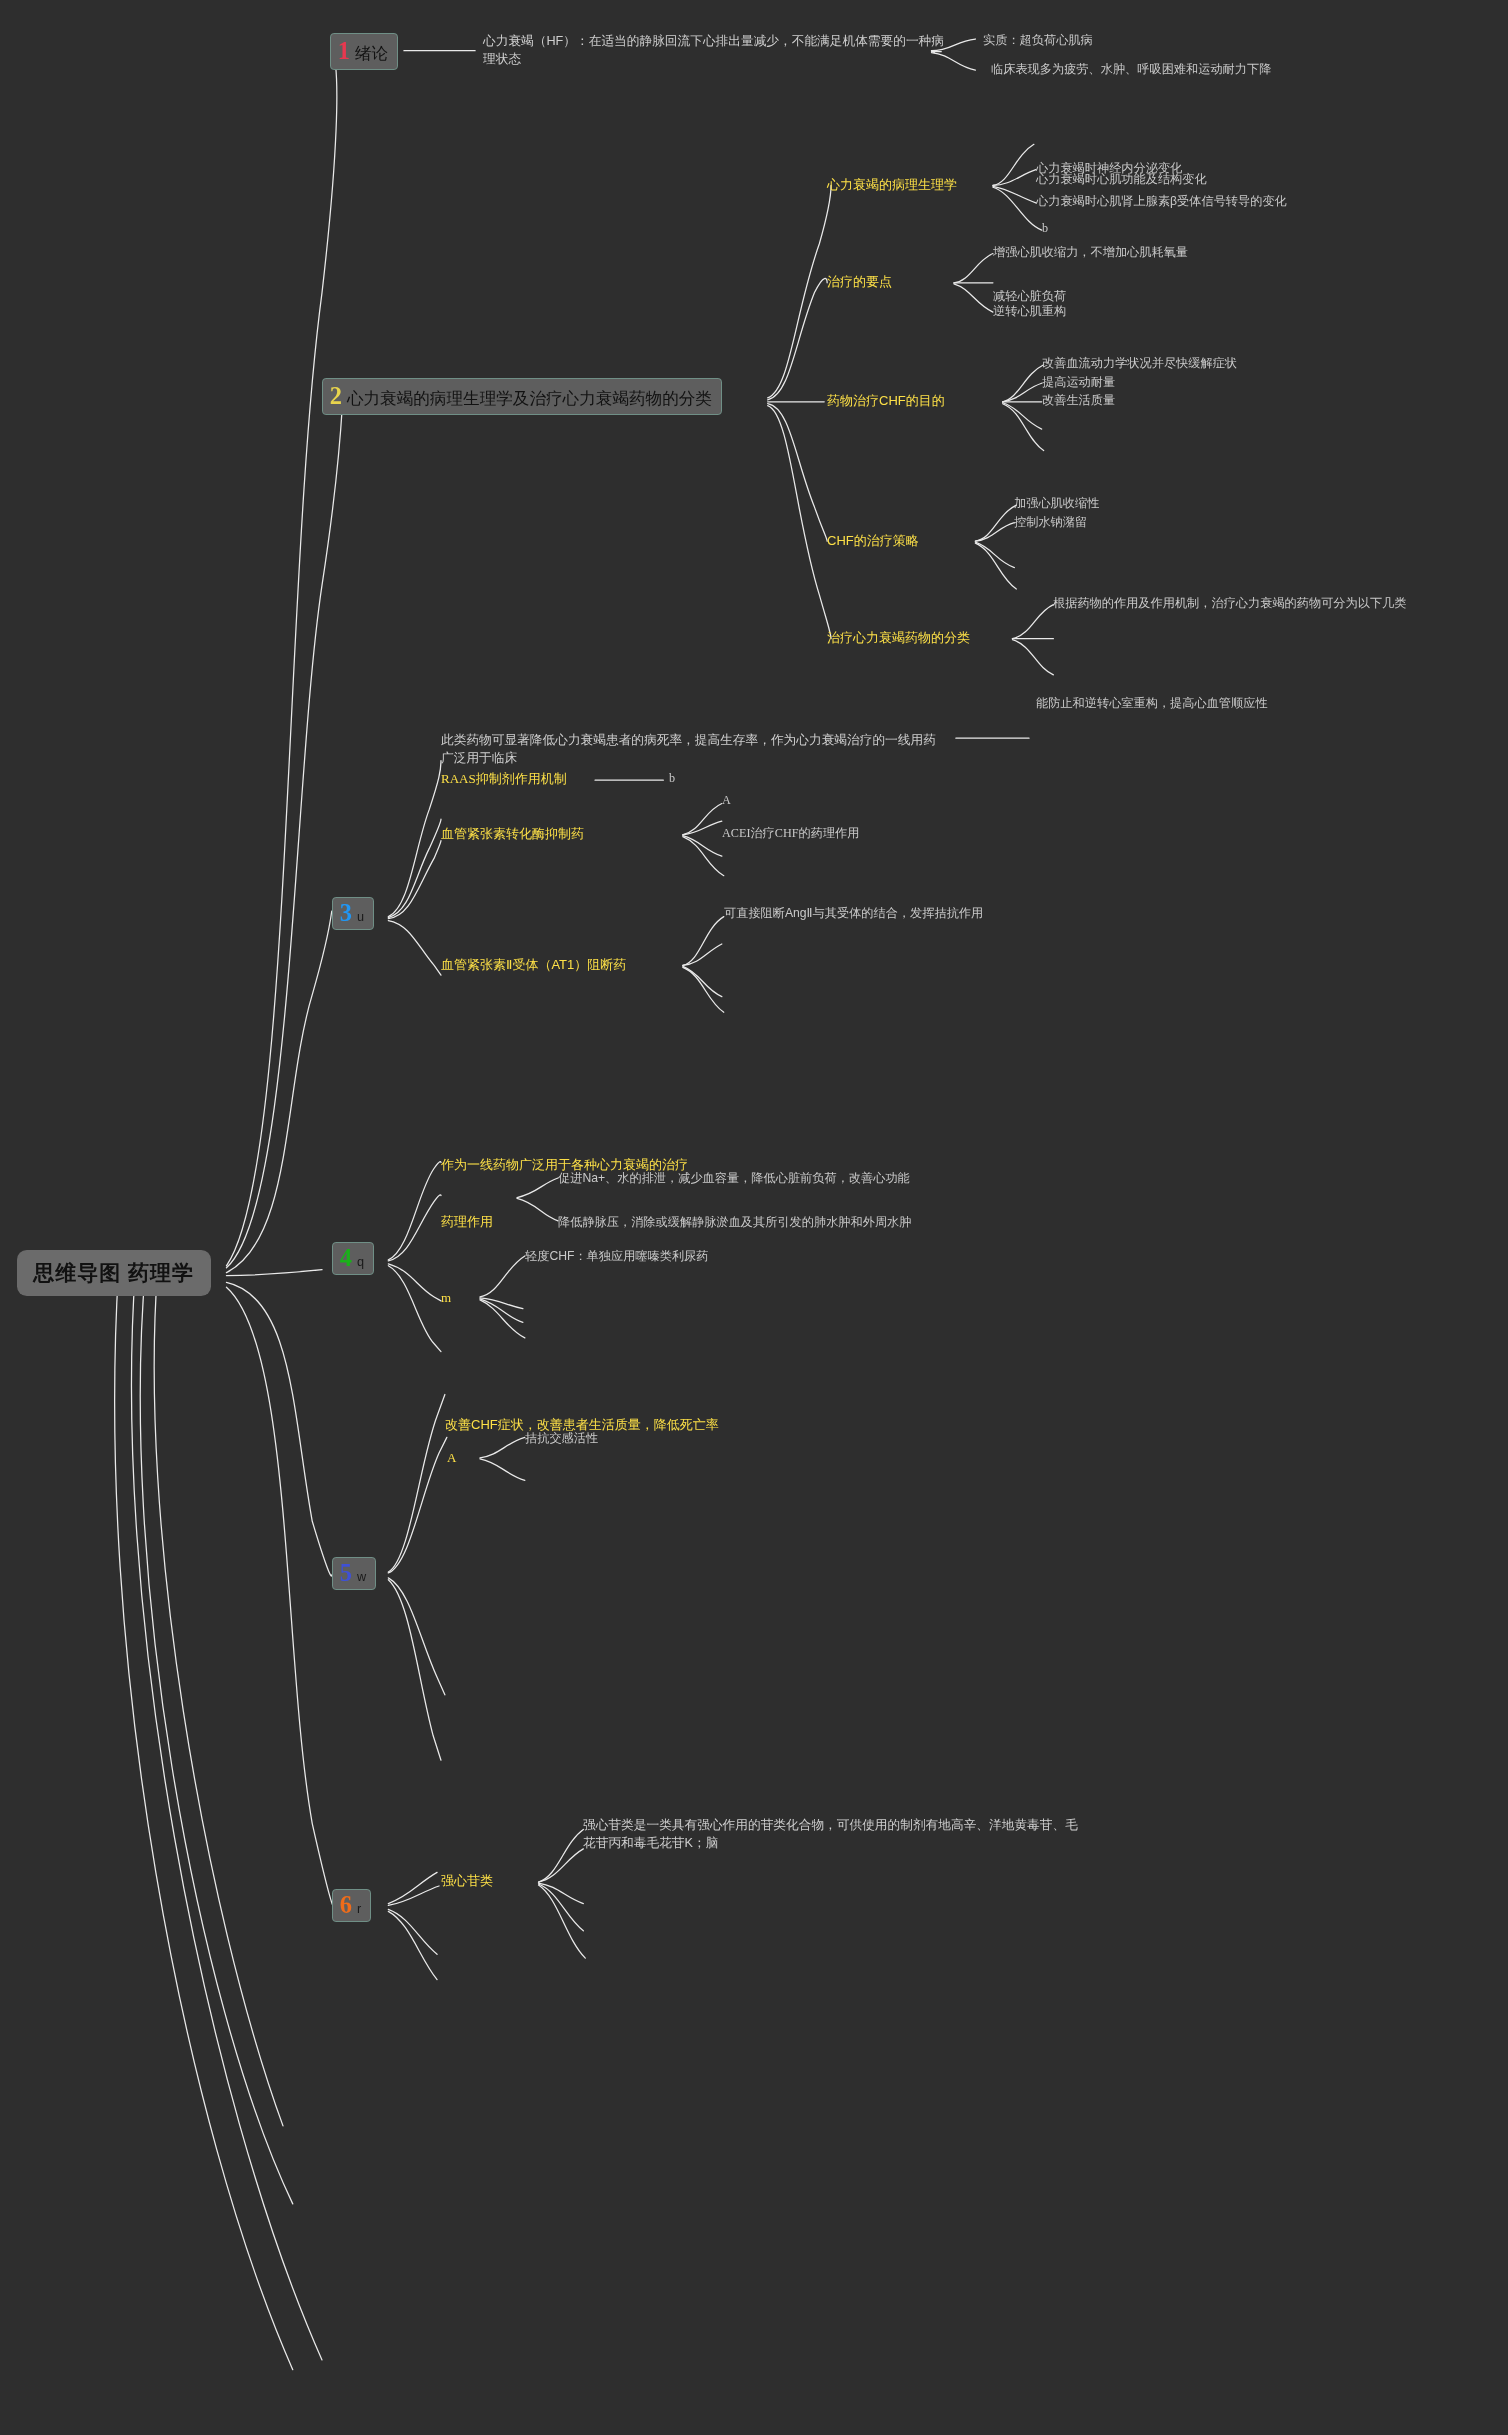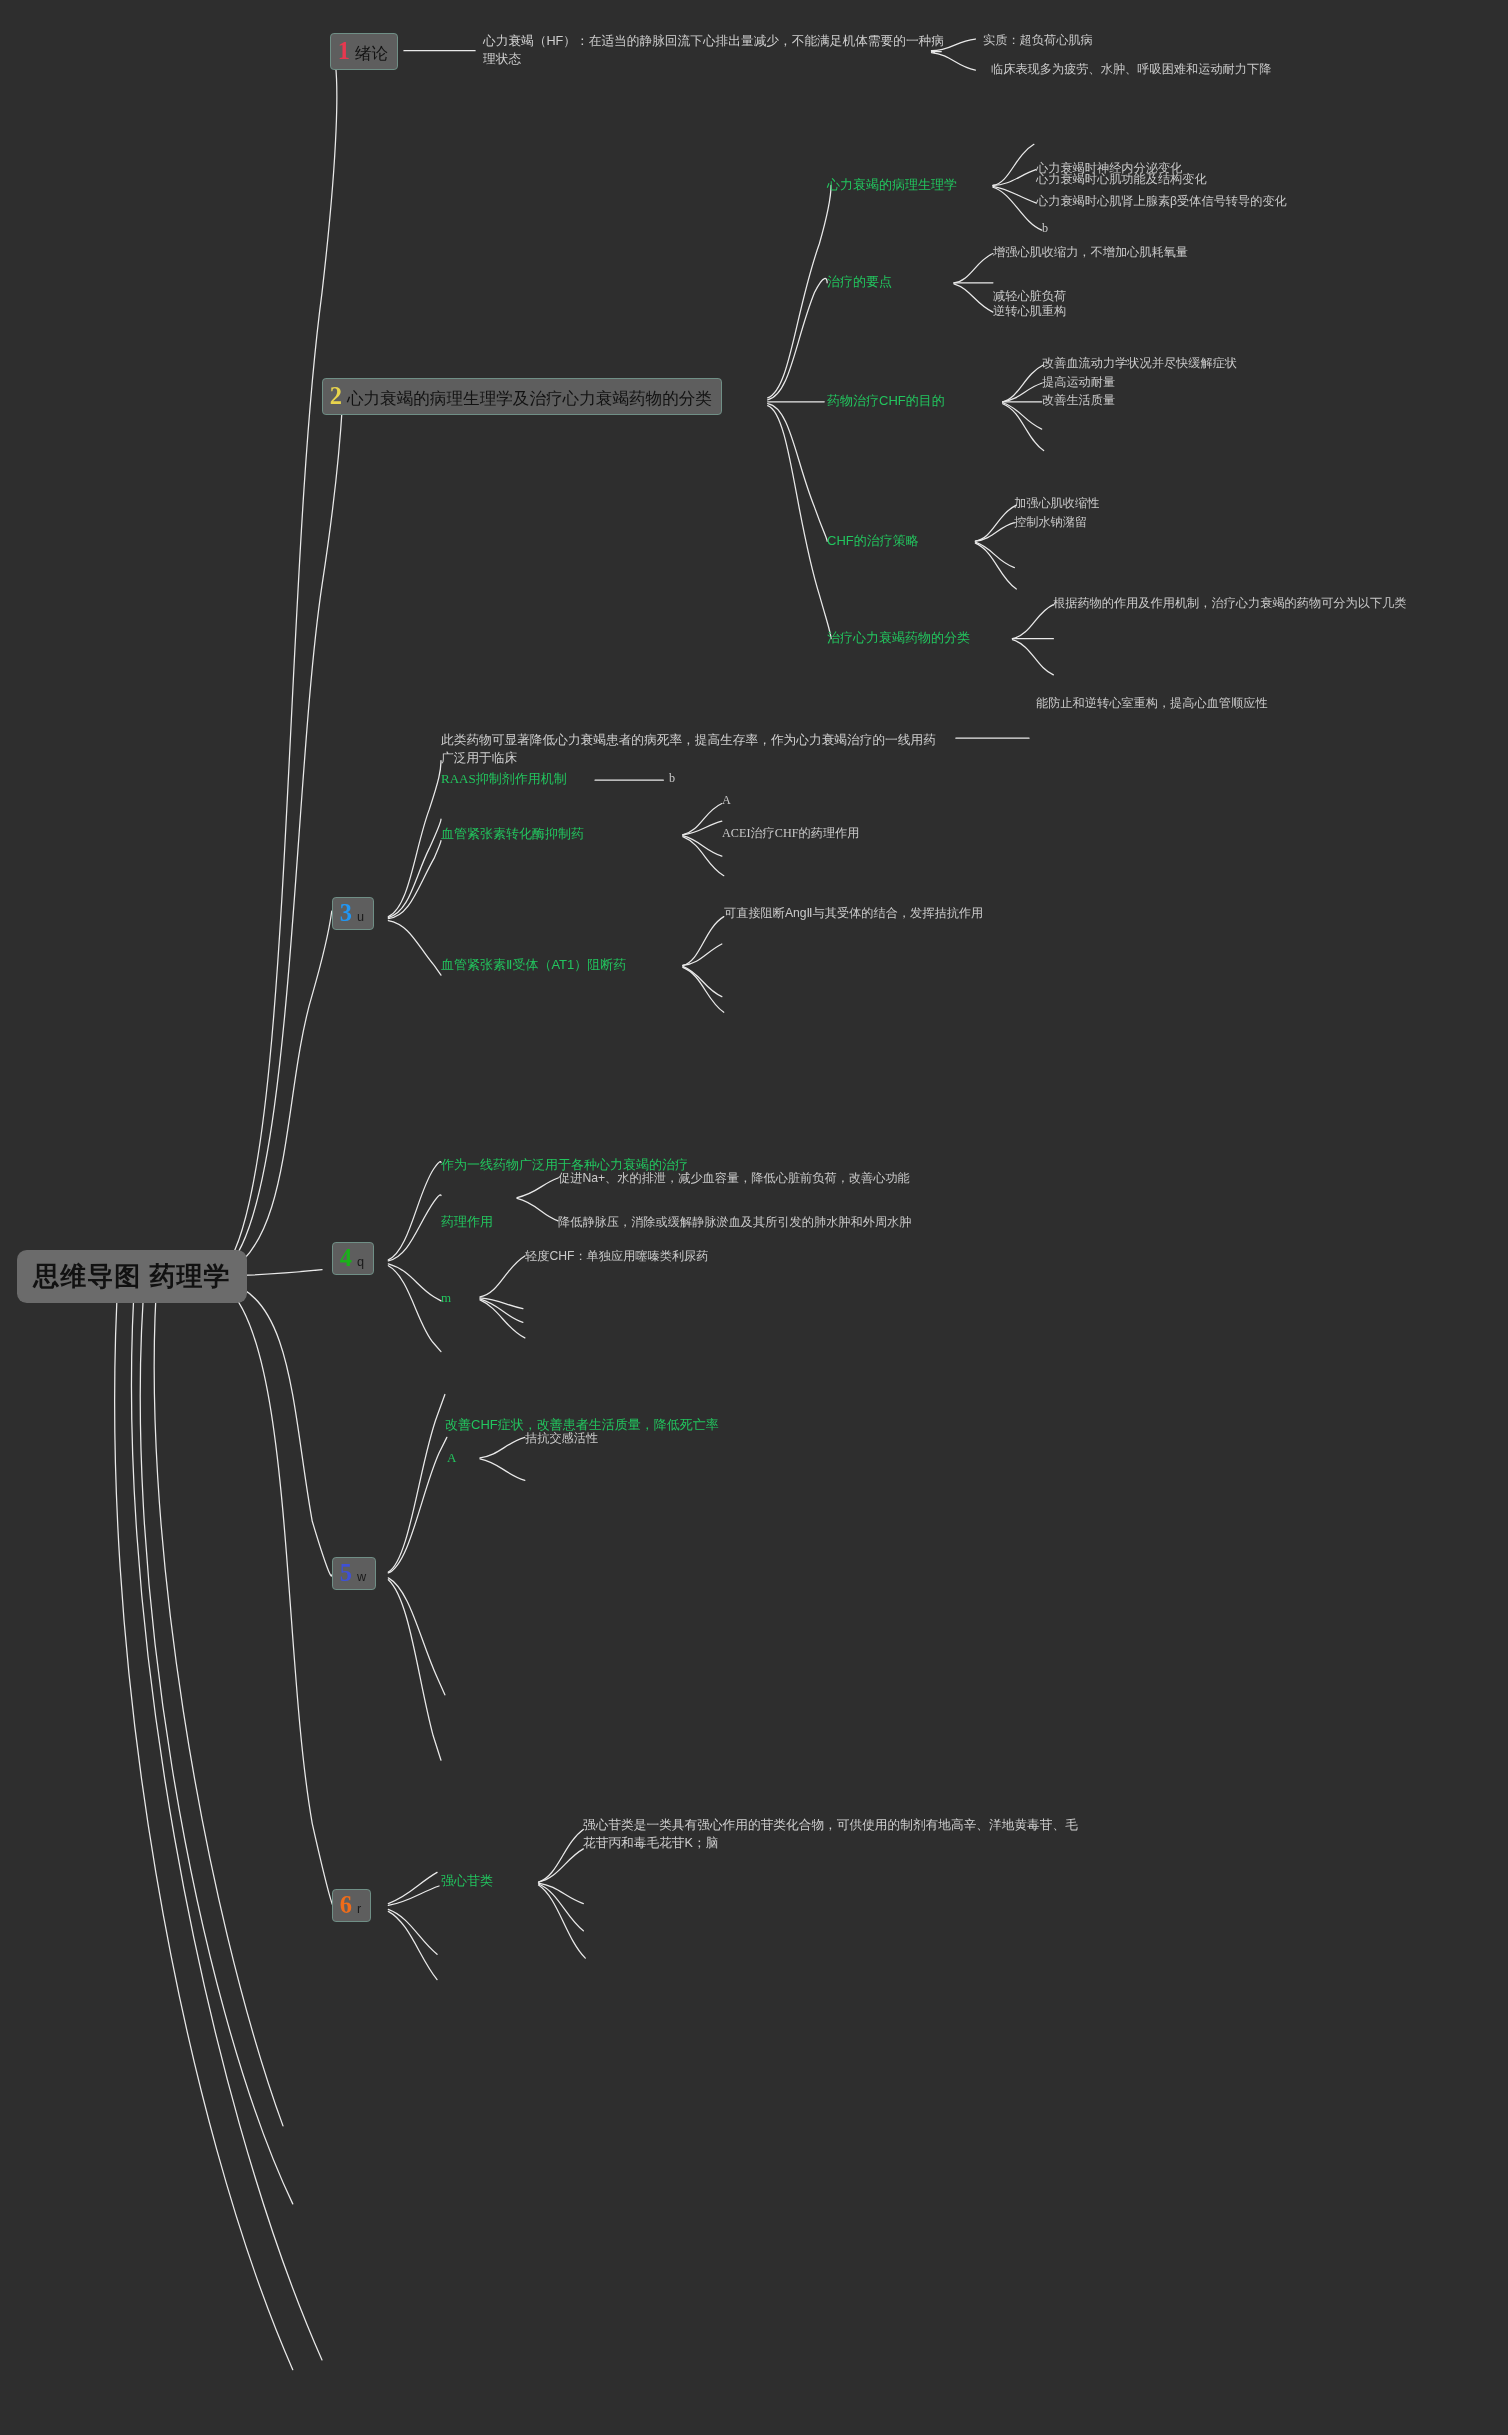--- a/index.html
+++ b/index.html
@@ -8,35 +8,35 @@
     font-family:"Liberation Sans","DejaVu Sans",sans-serif;
     color:#d8d8d8;
   }
   #canvas{position:absolute;inset:0;}
   svg.links{position:absolute;left:0;top:0;width:1509px;height:2435px;pointer-events:none;}
   .node{position:absolute;white-space:nowrap;}
 
   
   .root{
     background:#6b6b6b;color:#111;border-radius:8.8px;
-    padding:7.8px 15.6px;font-size:26px;font-weight:bold;letter-spacing:1px;
+    padding:7.8px 15.6px;font-size:21px;font-weight:bold;letter-spacing:1px;
     box-shadow:0 0 0 1px #6b6b6b;
   }
   
   .mainbox{
     background:#5e5e5e;border:1px solid #6f8f86;border-radius:3.9px;
     padding:2.9px 8.8px 3.9px 6.8px;display:flex;align-items:baseline;gap:4.9px;
     color:#111;font-size:16.6px;
   }
   .mainbox .num{font-size:24.4px;font-weight:bold;line-height:1;font-family:"Liberation Serif",serif;}
   .mainbox .lbl{font-size:16.6px;color:#121212;margin-top:6px;}
   .mainbox .lbl.small{font-size:12.7px;color:#1a1a1a;}
 
   .t{font-size:12.7px;color:#cfcfcf;line-height:1.45;}
-  .t.l2{font-size:13px;color:#22c55e;}
+  .t.l2{font-size:13px;color:#fde047;}
   .t.l3{font-size:12.2px;color:#cacaca;}
   .t.wrap{white-space:normal;}
   .serif{font-family:"Liberation Serif",serif;}
 </style>
 </head>
 <body>
 
 <div id="canvas">
 
   <svg class="links" viewBox="0 0 1547 2497" xmlns="http://www.w3.org/2000/svg">

